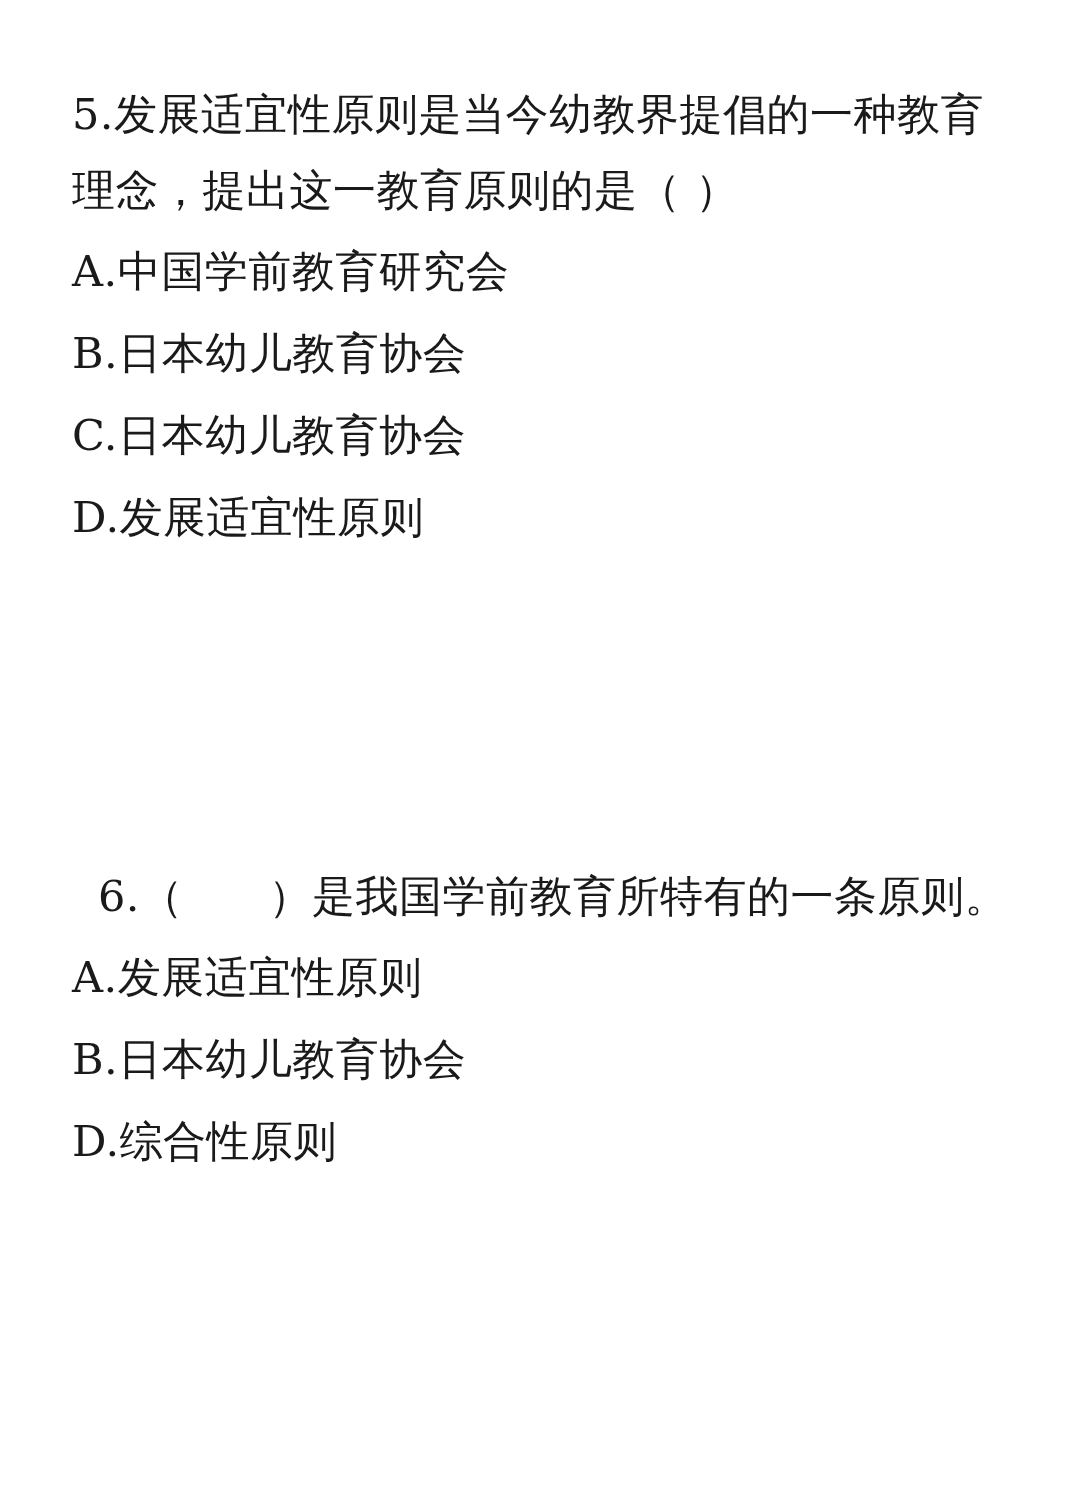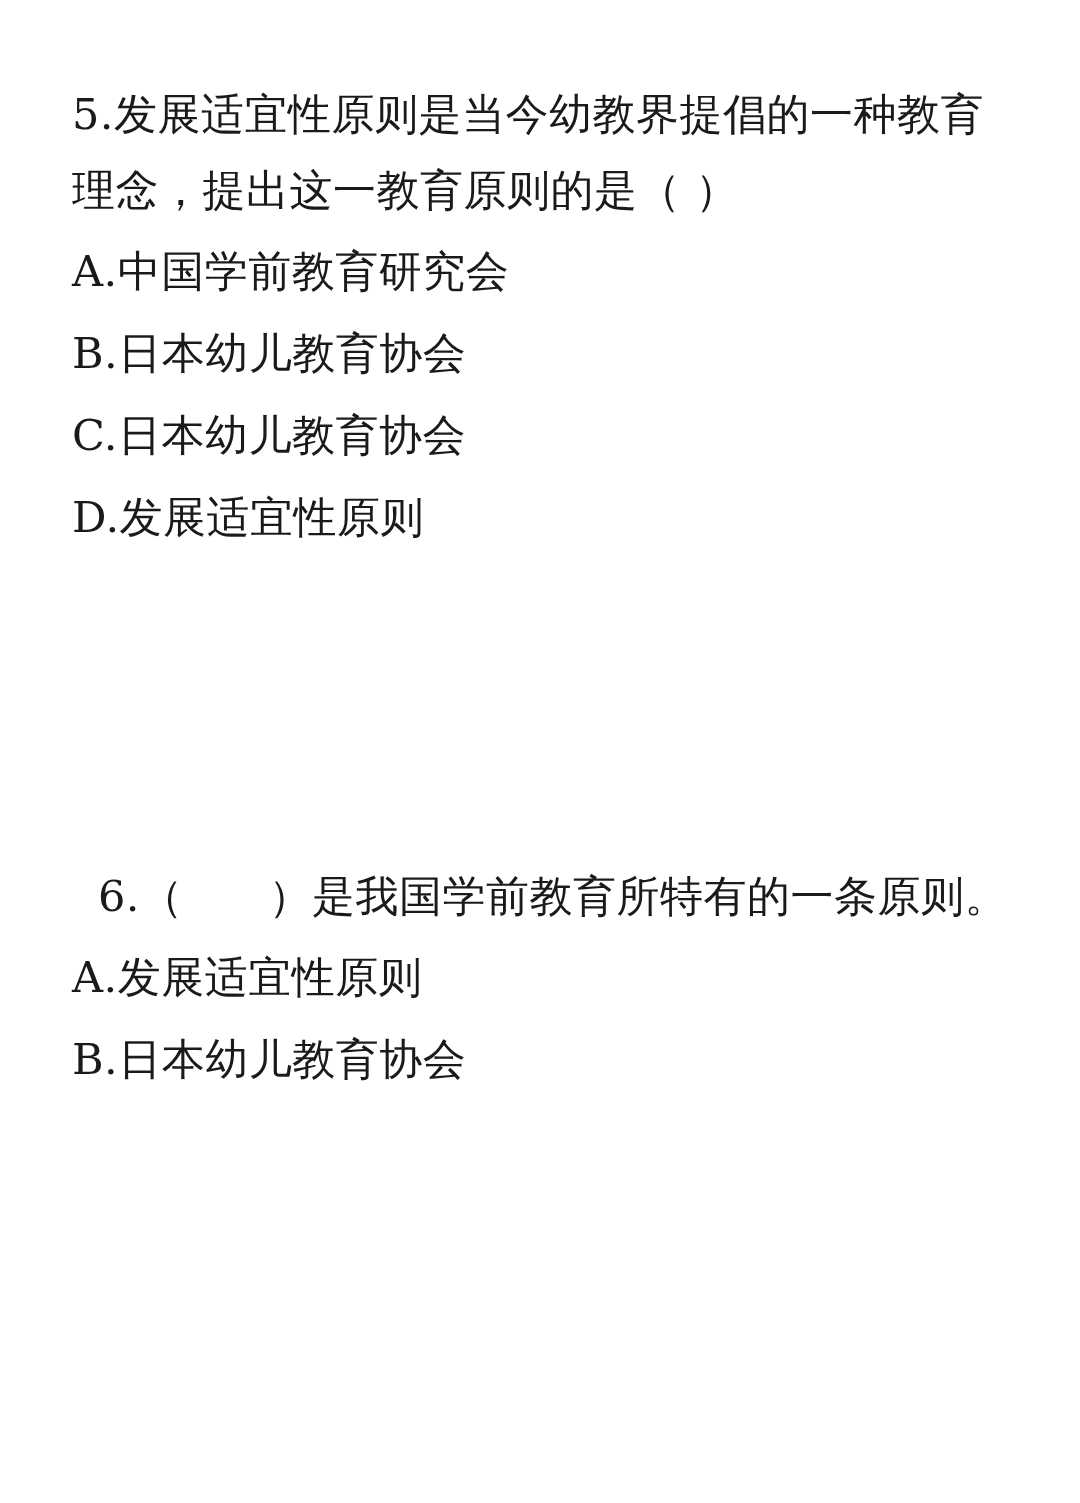--- a/index.html
+++ b/index.html
@@ -71,16 +71,17 @@
     </ul>
   </div>
 
   <div class="gap"></div>
 
   <div class="question-block">
     <p class="q2-stem">6.（      ）是我国学前教育所特有的一条原则。</p>
     <ul class="options">
       <li class="option">A.发展适宜性原则</li>
       <li class="option">B.日本幼儿教育协会</li>
+      <li class="option">D.综合性原则</li>
     </ul>
   </div>
 
 </div>
 
 </body></html>

